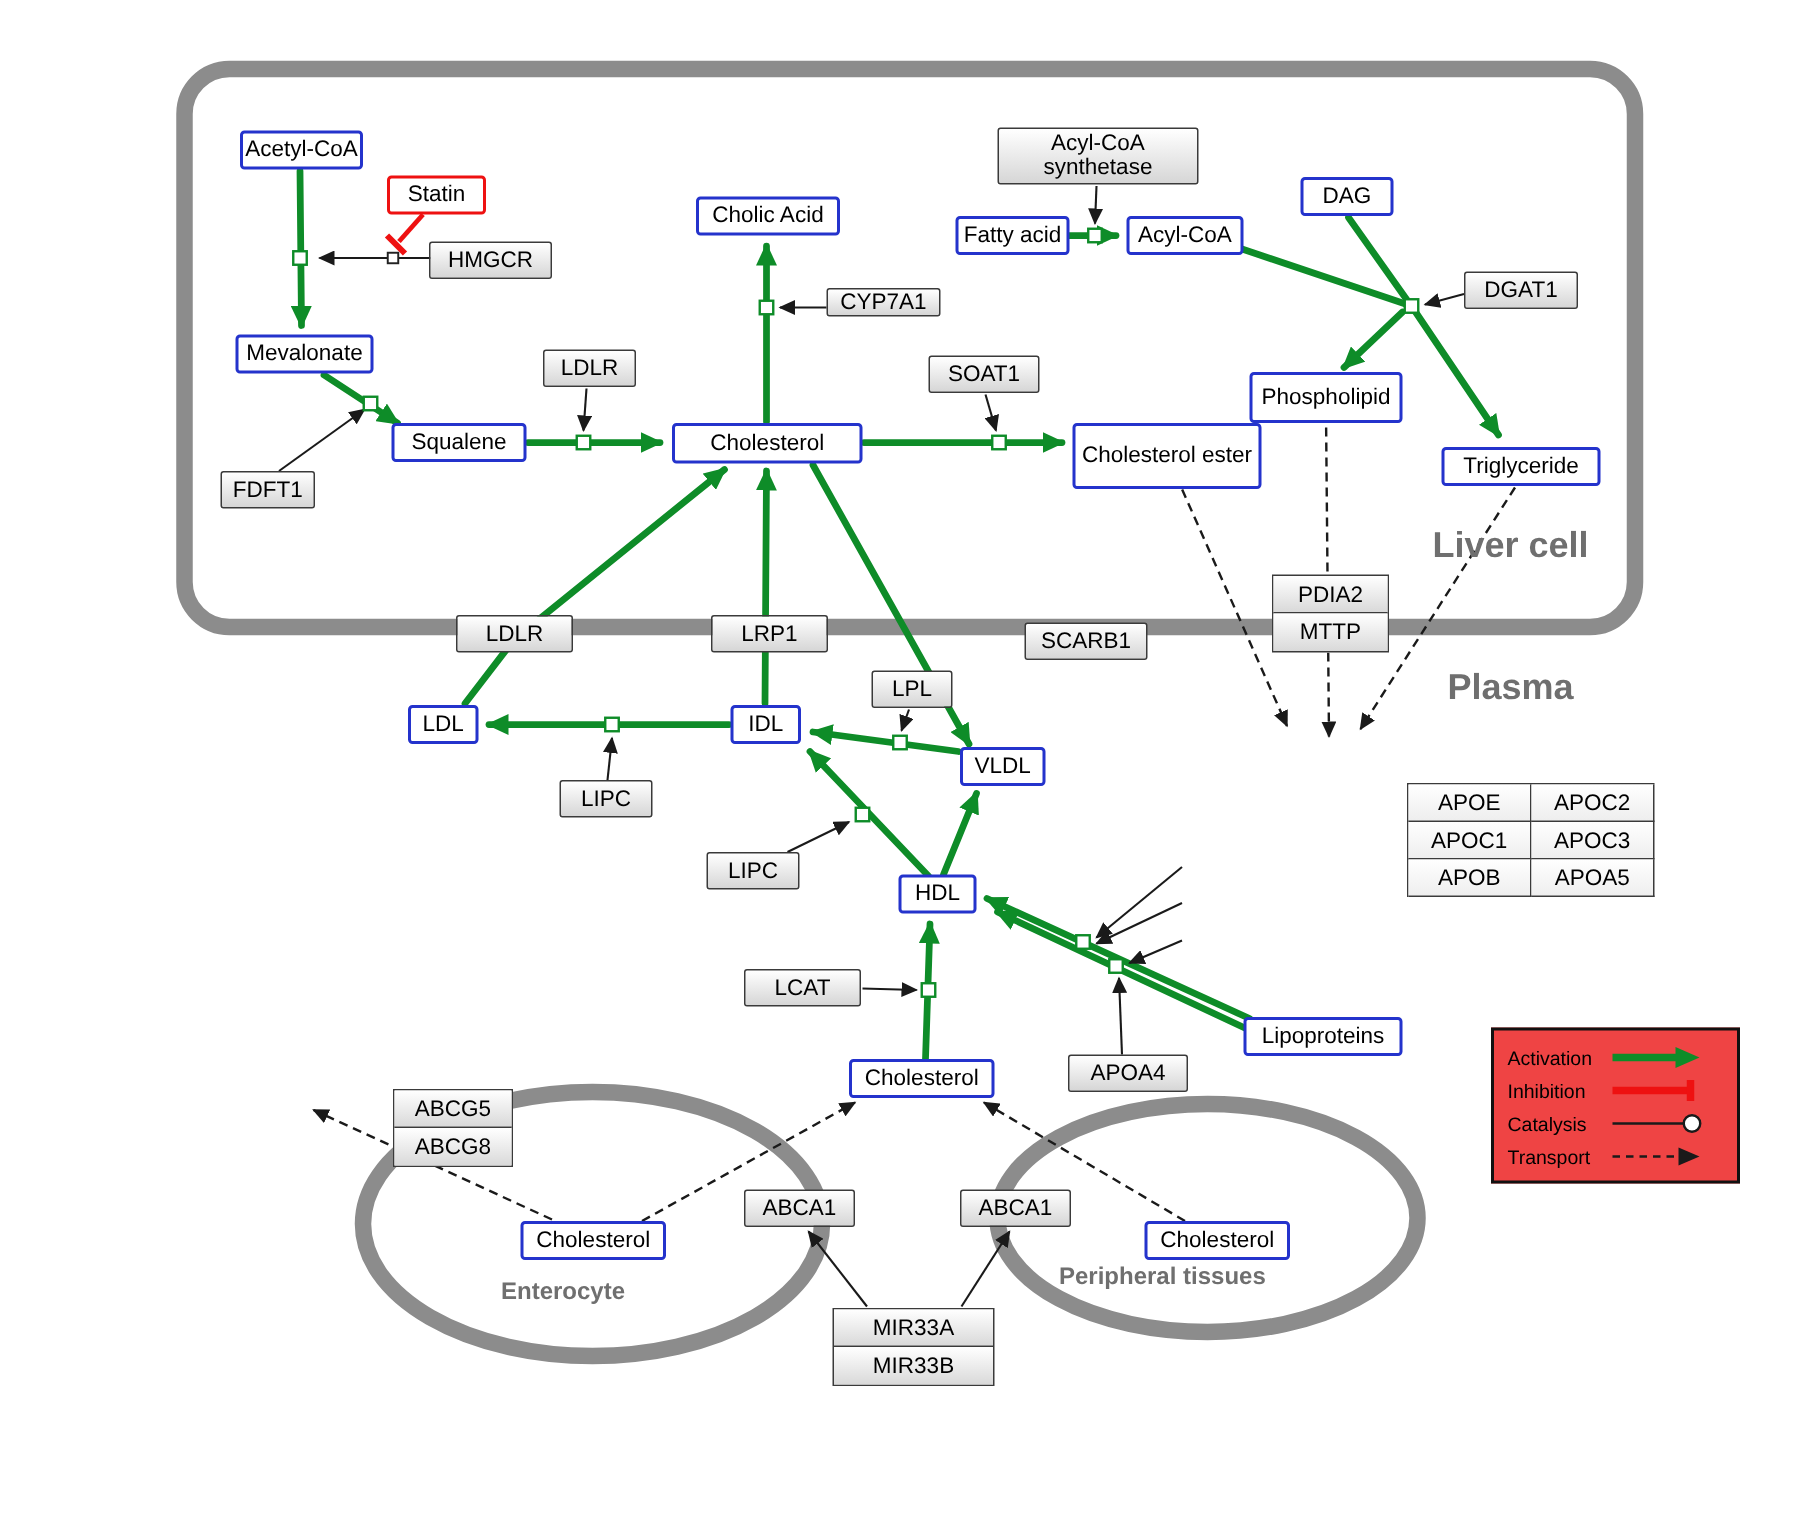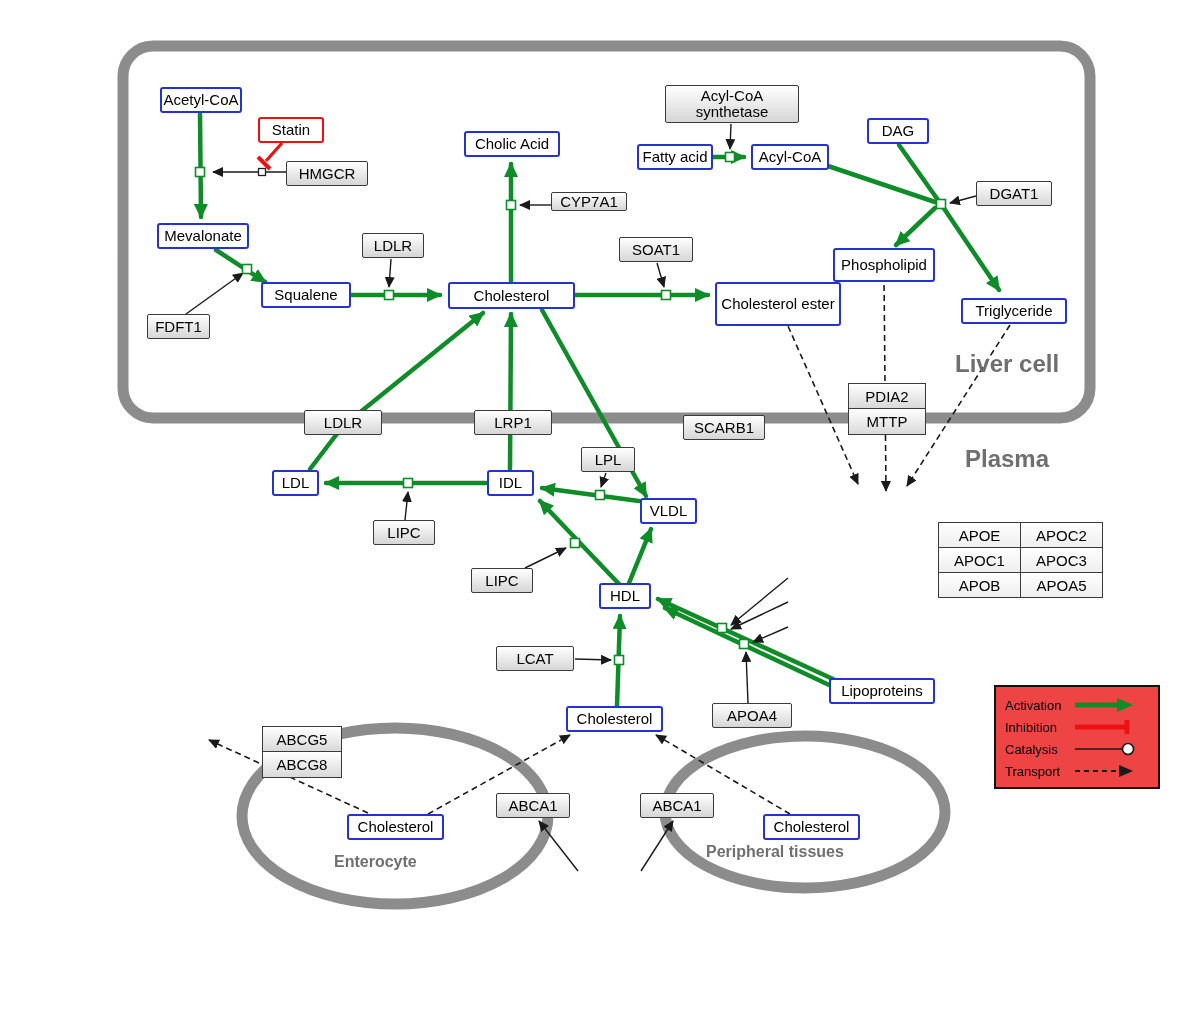--- a/index.html
+++ b/index.html
@@ -195,20 +195,24 @@
     <div class="apo-cell">APOC3</div>
     <div class="apo-cell">APOB</div>
     <div class="apo-cell">APOA5</div>
   </div>
   <div class="stack" style="left:262px;top:726px;width:80px">
     <div class="cell">ABCG5</div>
     <div class="cell">ABCG8</div>
   </div>
   <div class="node enzyme" style="left:496px;top:793px;width:74px;height:25px">ABCA1</div>
   <div class="node enzyme" style="left:640px;top:793px;width:74px;height:25px">ABCA1</div>
+  <div class="stack" style="left:555px;top:872px;width:108px">
+    <div class="cell">MIR33A</div>
+    <div class="cell">MIR33B</div>
+  </div>
 
   <div class="comp-label" style="left:955px;top:350px">Liver cell</div>
   <div class="comp-label" style="left:965px;top:445px">Plasma</div>
   <div class="comp-label small" style="left:334px;top:853px">Enterocyte</div>
   <div class="comp-label small" style="left:706px;top:843px">Peripheral tissues</div>
 
   <div class="legend" style="left:994px;top:685px;width:166px;height:104px">
     <div class="legend-row">
       <span class="lab">Activation</span>
       <svg width="62" height="16">

